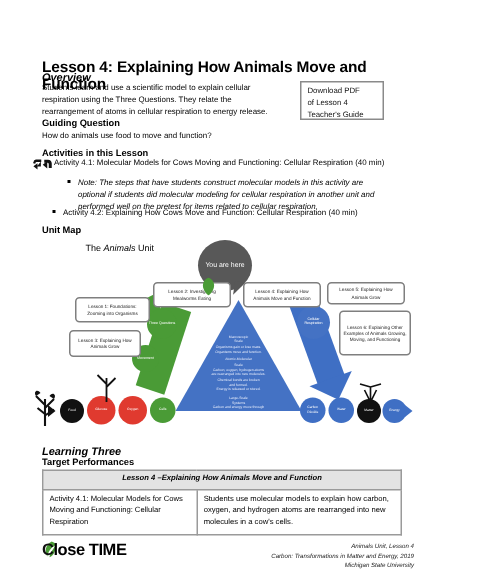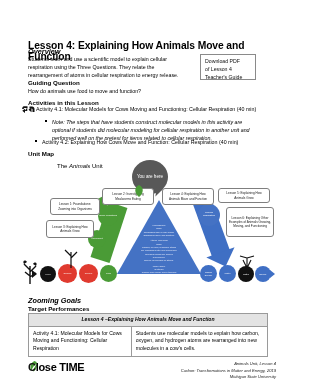--- a/index.html
+++ b/index.html
@@ -225,21 +225,21 @@
       <path d="M11 22 L11 6 M11 10 L5 4 M11 12 L17 6" stroke="#111" stroke-width="1.2" fill="none"></path>
     </svg>
     <svg style="position:absolute;left:214px;top:84px;width:22px;height:24px" viewBox="0 0 22 24">
       <path d="M11 24 L7 16 M11 24 L15 16 M11 24 L11 14 M11 14 L4 12 M11 14 L18 12" stroke="#111" stroke-width="1.1" fill="none"></path>
     </svg>
     <svg style="position:absolute;left:110px;top:25px;width:14px;height:12px" viewBox="0 0 14 12">
       <path d="M7 12 C2 8,2 2,7 0 C12 2,12 8,7 12 Z" fill="#4a9b36"></path>
     </svg>
   </div>
 
-  <div class="h2 lg-head">Zooming Goals</div>
+  <div class="h2 lg-head">Learning Three</div>
   <div class="h3 tp-head">Target Performances</div>
 
   <table class="tp">
     <tbody>
         <tr>
       <td class="hdr" colspan="2">Lesson 4 –Explaining How Animals Move and Function</td>
     </tr>
     <tr>
       <td class="c-left">Activity 4.1: Molecular Models for Cows Moving and Functioning: Cellular Respiration</td>
       <td>Students use molecular models to explain how carbon, oxygen, and hydrogen atoms are rearranged into new molecules in a cow's cells.</td>

